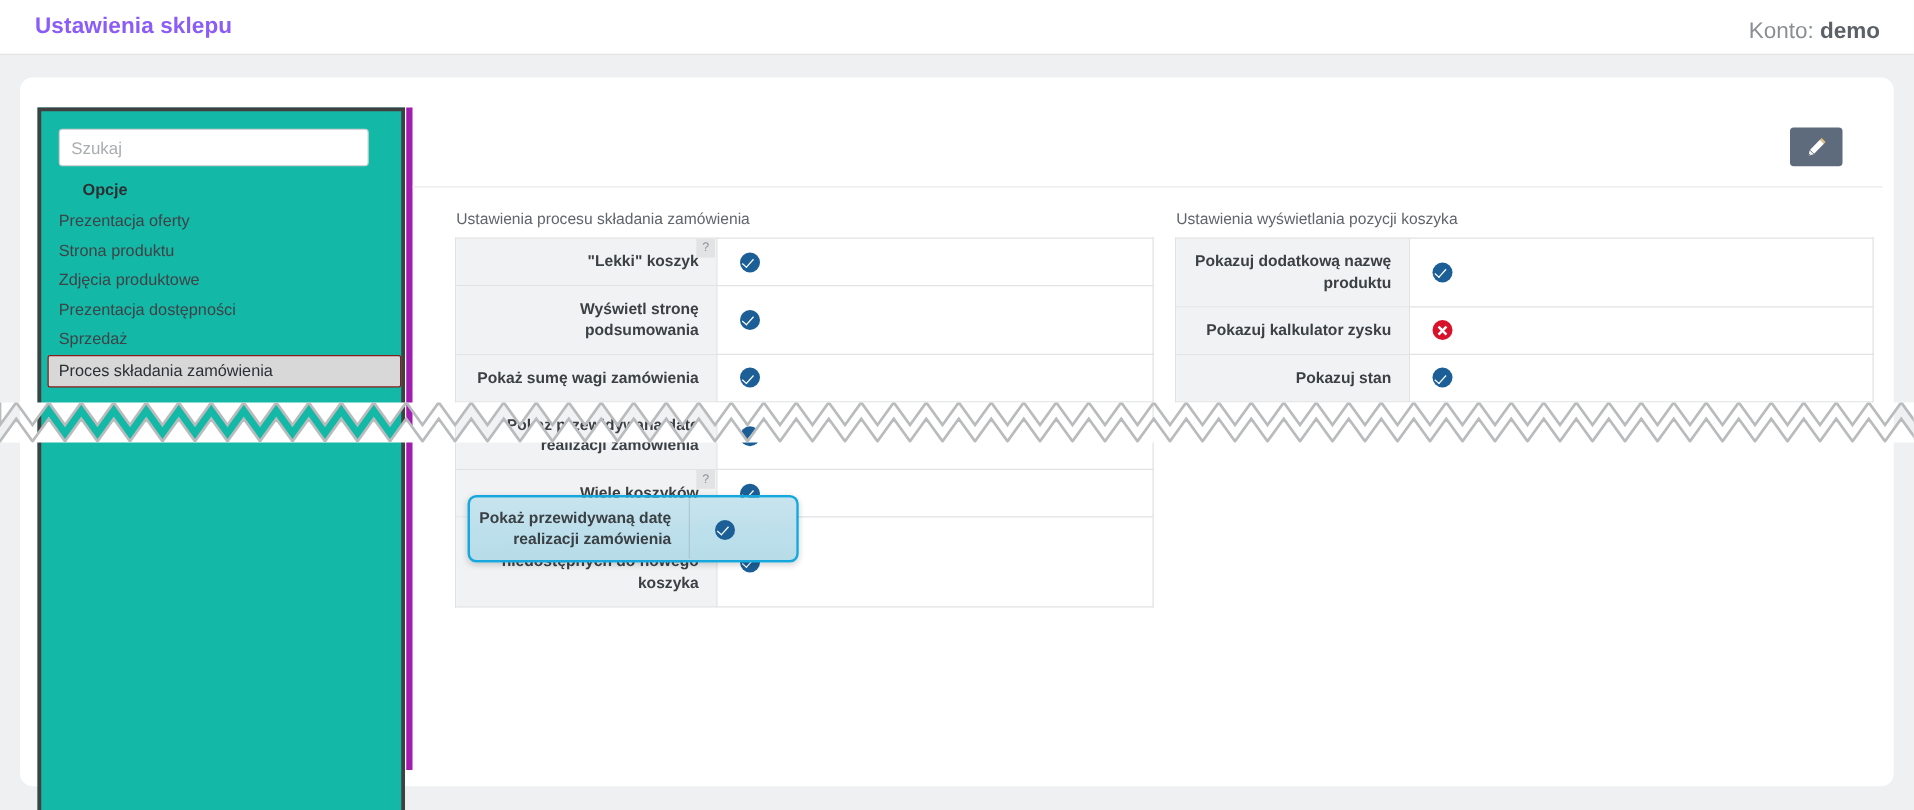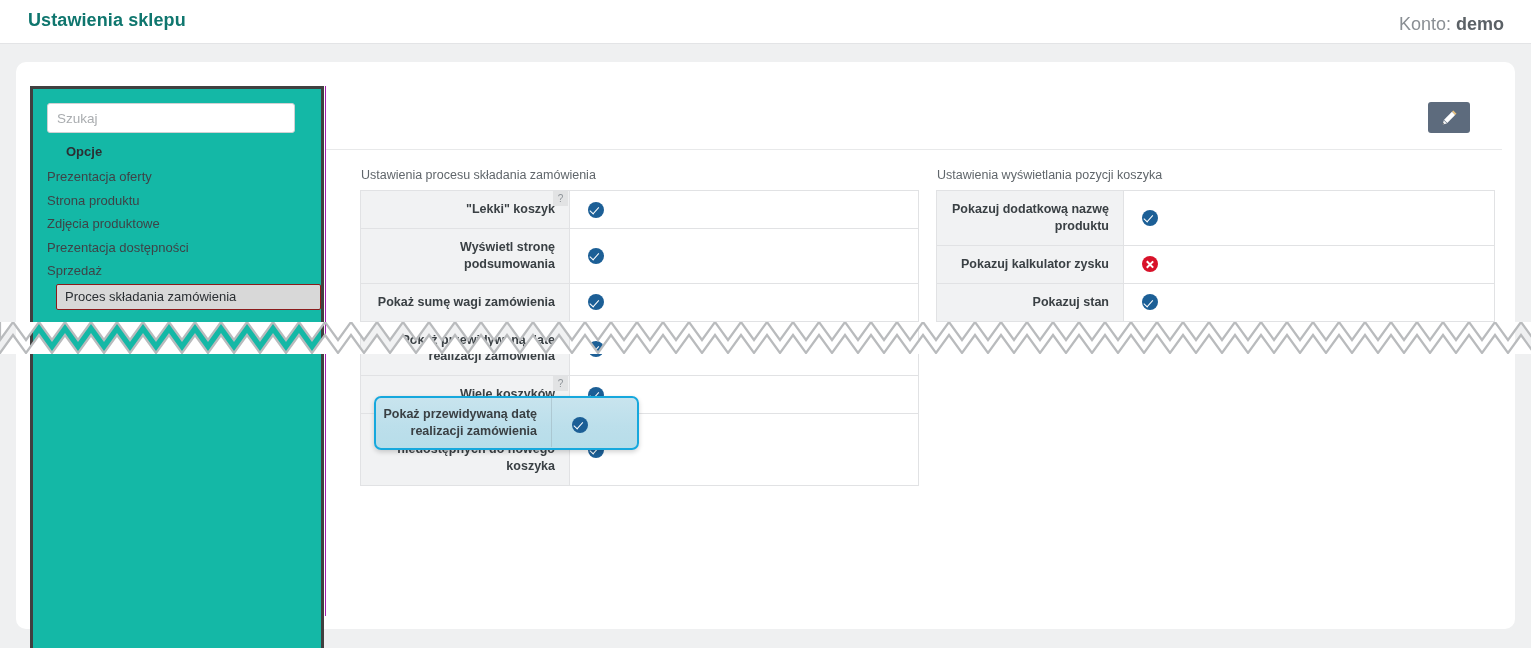--- a/index.html
+++ b/index.html
@@ -13,21 +13,21 @@
 
   
   #topbar {
     position: absolute; left: 0; top: 0;
     width: 1531px; height: 44px;
     background: #ffffff;
     border-bottom: 1px solid #e3e4e6;
   }
   #page-title {
     position: absolute; left: 28px; top: 10px;
-    font-size: 18px; font-weight: bold; color: #0f766e;
+    font-size: 18px; font-weight: bold; color: #8b5cf6;
     letter-spacing: .1px;
   }
   #account-info {
     position: absolute; right: 27px; top: 14px;
     font-size: 18px; color: #8a8f94;
   }
   #account-info b { color: #5b6166; font-weight: bold; }
 
   
   #card {
@@ -66,34 +66,34 @@
   }
   .nav-item {
     height: 23.5px; line-height: 23.5px;
     padding-left: 14px;
     font-size: 13px;
     color: #3e4347;
     white-space: nowrap;
     cursor: pointer;
   }
   .nav-item.selected {
-    margin: 1px 6px 1px 23px;
+    margin: 1px 6px 1px 5px;
     padding-left: 8px;
     height: 26px; line-height: 24px;
     background: #d8d8d8;
     border: 1px solid #8b1c1c;
     border-radius: 2px;
     color: #2b2f33;
   }
 
   
   #main {
     position: absolute; left: 309px; top: 24px;
     width: 1176px; height: 530px;
-    border-left: 1px solid #a21caf;
+    border-left: 5px solid #a21caf;
   }
   #toolbar {
     position: absolute; left: 0; top: 0;
     width: 1176px; height: 64px;
     border-bottom: 1px solid #e8e9ea;
   }
   #edit-button {
     position: absolute; right: 32px; top: 16px;
     width: 42px; height: 31px;
     background: #5d6b7d;

